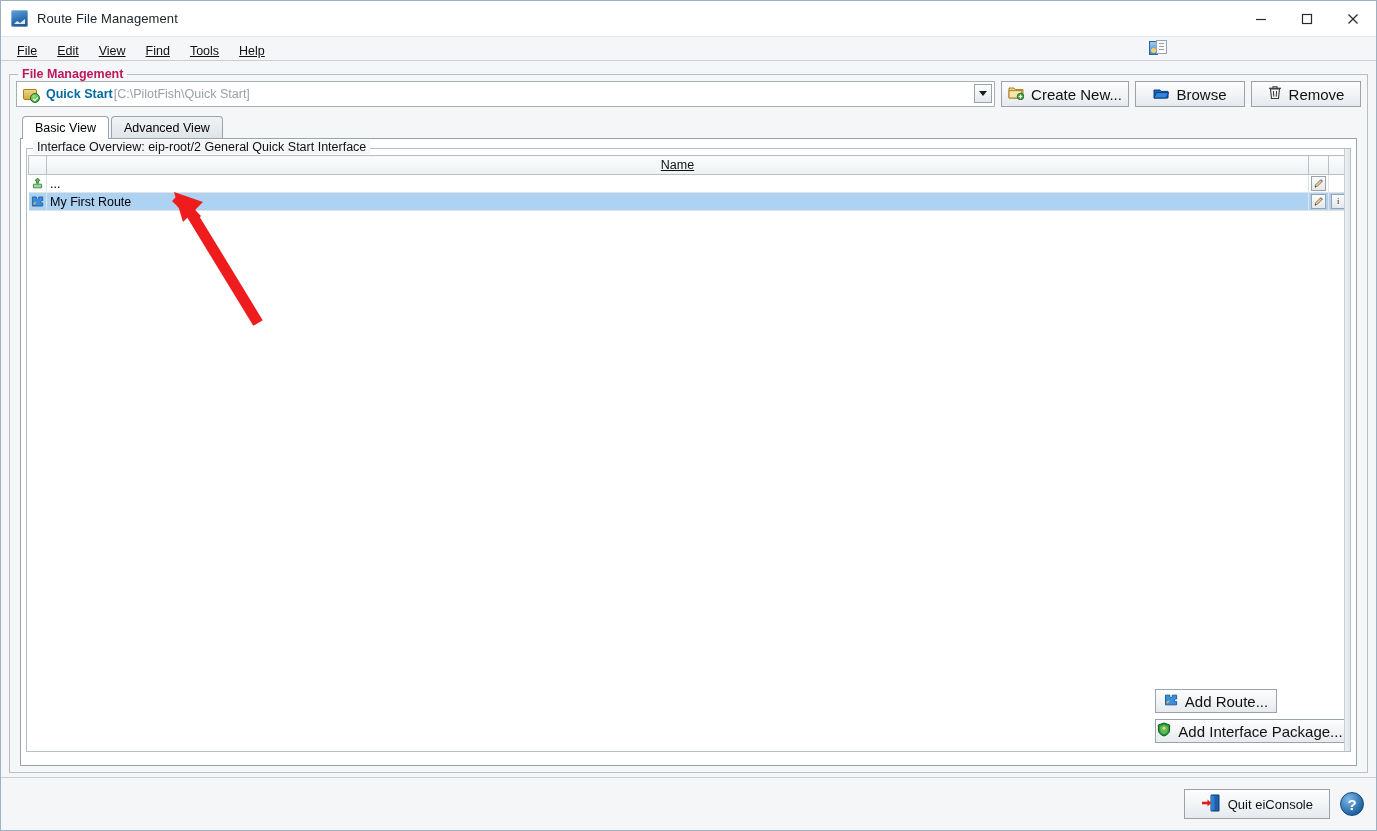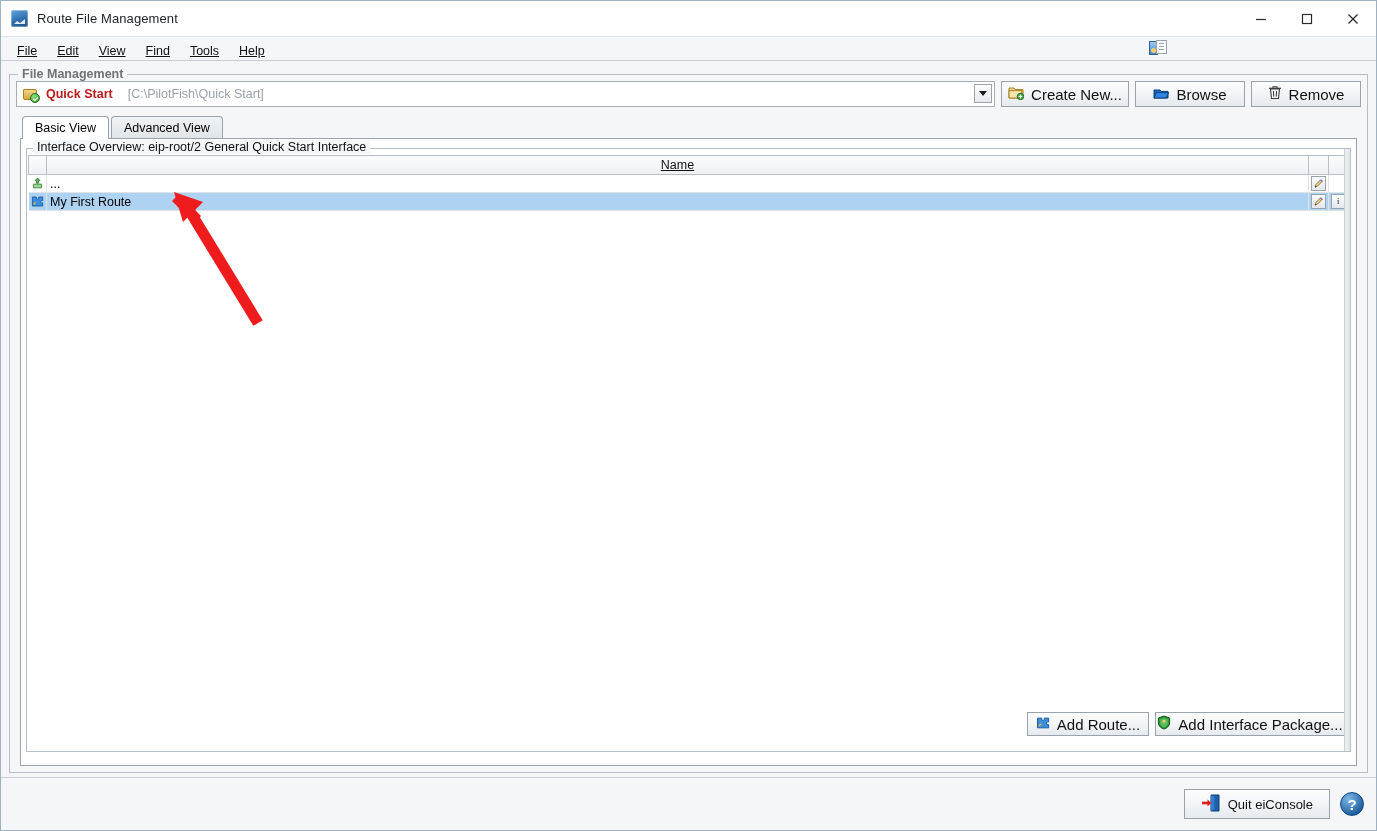--- a/index.html
+++ b/index.html
@@ -135,21 +135,21 @@
     background: #f4f6f8;
   }
   .group > .group-title {
     position: absolute;
     top: -8px;
     left: 8px;
     background: #f4f6f8;
     padding: 0 4px;
     font-size: 12.5px;
     font-weight: bold;
-    color: #737373;
+    color: #be185d;
     line-height: 14px;
     text-align: center;
   }
 
   
   .project-row {
     display: flex;
     align-items: stretch;
     gap: 6px;
     height: 26px;
@@ -186,22 +186,22 @@
     box-sizing: border-box;
   }
   .pj-icon .badge::after{
     content:""; position:absolute; left:2px; top:3px;
     width:4px; height:2px; border-left:1.6px solid #fff; border-bottom:1.6px solid #fff;
     transform: rotate(-45deg);
   }
   .project-name {
     font-weight: bold;
     font-size: 12.5px;
-    color: #b91c1c;
-    margin-right: 15px;
+    color: #0369a1;
+    margin-right: 1px;
   }
   .project-path {
     font-size: 12.5px;
     color: #9aa1a8;
   }
   .combo-arrow {
     position: absolute;
     right: 2px; top: 2px;
     width: 18px; height: 19px;
     background: linear-gradient(180deg,#fdfdfd,#e6e9ec);
@@ -348,23 +348,24 @@
     background: linear-gradient(180deg,#fbfcfd,#e3e7eb);
     border: 1px solid #9aa3ab;
     box-sizing: border-box;
   }
   .ico-btn svg { display:block; }
 
   
   .overview-actions {
     position: absolute;
     right: 5px;
-    bottom: 15px;
+    bottom: 8px;
     display: flex;
     gap: 6px;
+    flex-direction: column;
   }
 
   
   .split-divider {
     height: 10px;
     margin: 4px 4px 0 4px;
     position: relative;
     background: #f4f6f8;
   }
   .split-divider .arrows {

